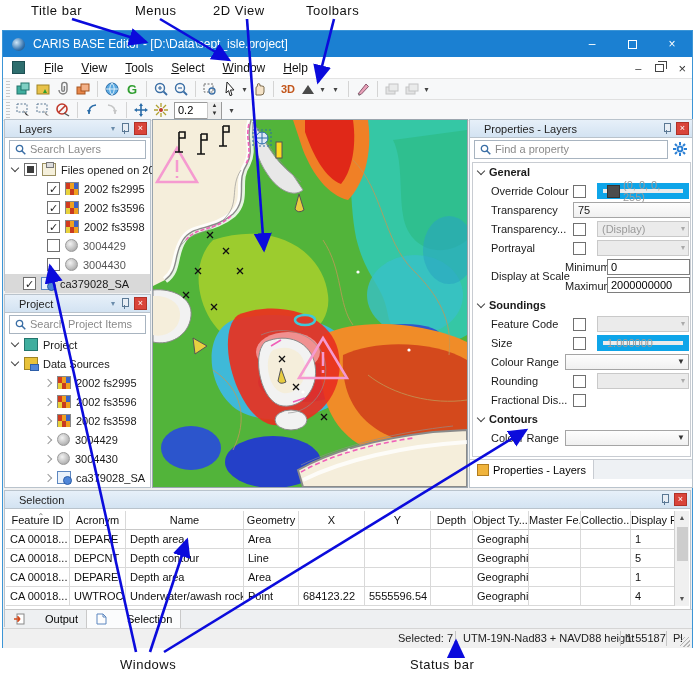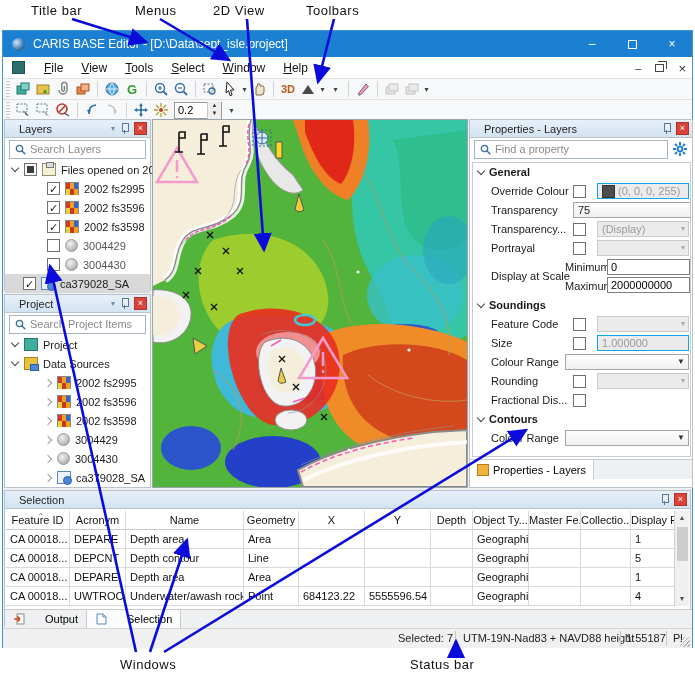--- a/index.html
+++ b/index.html
@@ -92,21 +92,21 @@
   .ds-ic::after { content:""; position:absolute; right:-2px; bottom:-2px; width:7px; height:5px; background:#4f86d8; border:1px solid #2d5ea8; }
   
   #props-body { position:absolute; left:2px; top:42px; width:219px; height:295px; border:1px solid #c8ccd2;
                 font-size:11px; color:#1a1a1a; overflow:hidden; }
   .prow { height:19px; position:relative; }
   .phead { font-weight:bold; padding-left:16px; line-height:19px; position:relative; }
   .phead .chev-d { position:absolute; left:5px; top:8px; }
   .plabel { position:absolute; left:18px; top:3px; }
   .pcheck { position:absolute; left:100px; top:3px; width:13px; height:13px; border:1px solid #707070; background:#fff; }
   .pctl { position:absolute; left:124px; top:1px; width:92px; height:16px; }
-  .dis-field { background:#ebebeb; border:1px solid #0ea5e9; color:#9a9a9a; font-size:11px;
+  .dis-field { background:#ebebeb; border:6px solid #0ea5e9; color:#9a9a9a; font-size:11px;
                display:flex; align-items:center; padding:0 4px; }
   .combo { background:linear-gradient(#fdfdfd,#f0f0f0); border:1px solid #a5a5a5; display:flex;
            align-items:center; padding-left:4px; position:relative; }
   .combo .car { position:absolute; right:3px; top:2px; font-size:8px; color:#333; }
   .combo.disabled { background:#ebebeb; color:#9a9a9a; border-color:#c9c9c9; }
   .combo.disabled .car { color:#aaa; }
   .swatch { width:13px; height:13px; background:#4d4d4d; border:1px solid #333; margin-right:3px; flex:none; }
   .minmax input { position:absolute; left:134px; width:83px; height:16px; border:1px solid #7e7e7e;
                   font-size:11px; padding-left:3px; font-family:"Liberation Sans",sans-serif; }
   .mmlab { position:absolute; left:92px; top:3px; }

